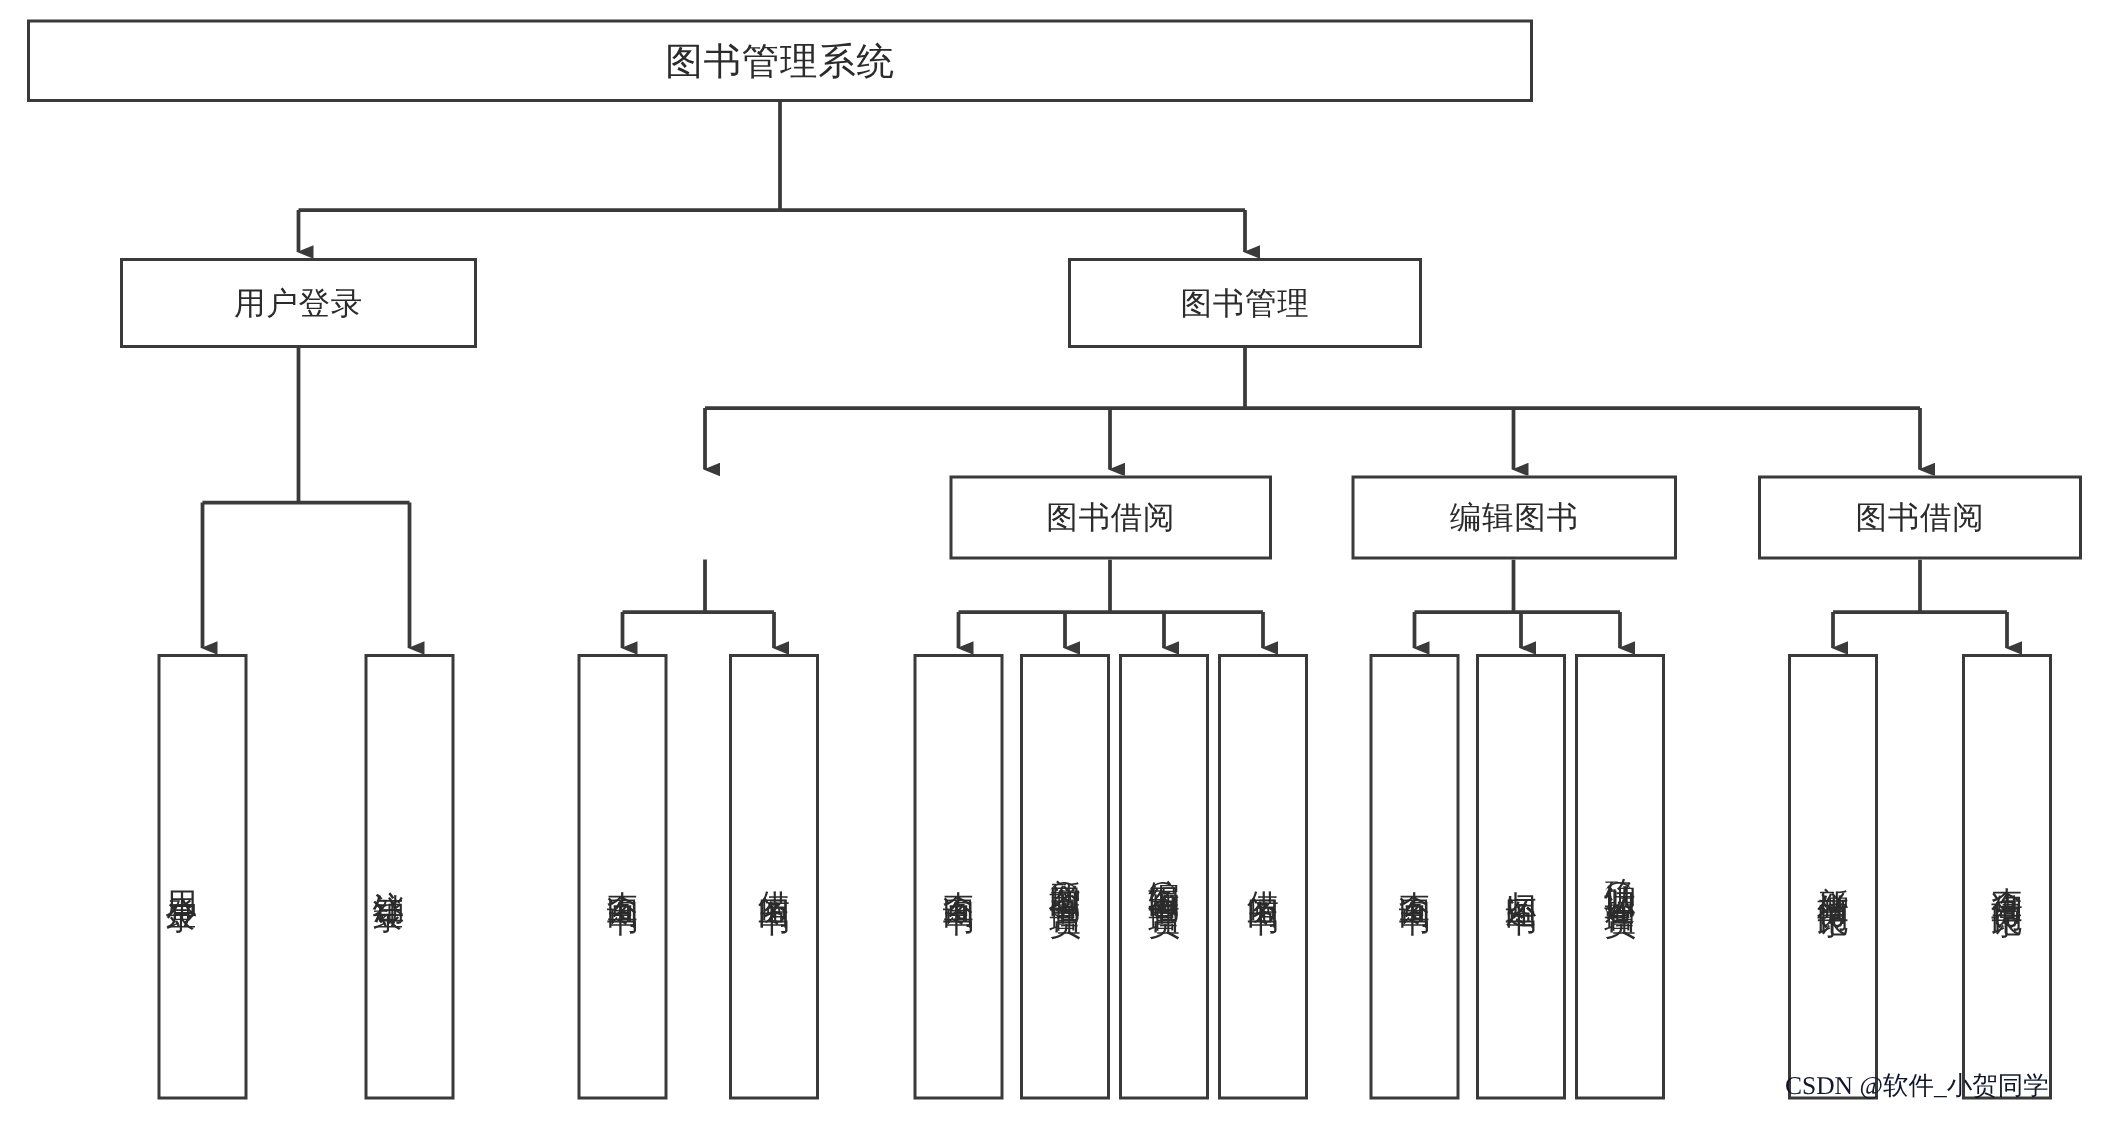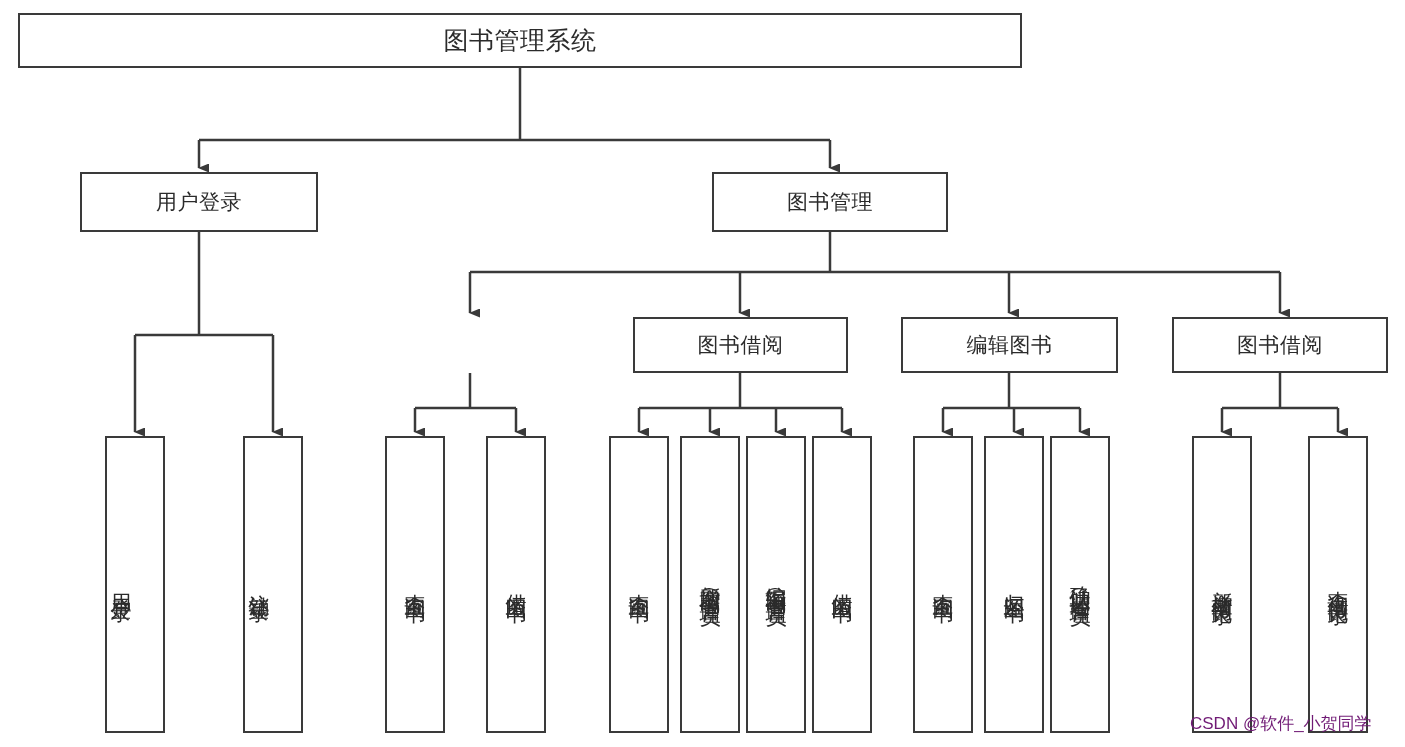--- a/index.html
+++ b/index.html
@@ -52,24 +52,24 @@
     align-items: flex-end;
   }
   .node.v.centered {
     align-items: center;
   }
   .watermark {
     position: absolute;
     left: 1190px;
     top: 712px;
     font-size: 17px;
-    color: #701a75;
+    color: #0f172a;
     white-space: nowrap;
     z-index: 3;
-    font-family: Liberation Sans, sans-serif;
+    font-family: Liberation Serif, serif;
   }
 </style>
 </head>
 <body>
 
 <div id="canvas">
 
   <svg id="edges" viewBox="0 0 1405 747" xmlns="http://www.w3.org/2000/svg">
     <defs>
       <marker id="arrow" markerWidth="9" markerHeight="11" refX="4.5" refY="10" orient="auto" markerUnits="userSpaceOnUse">

